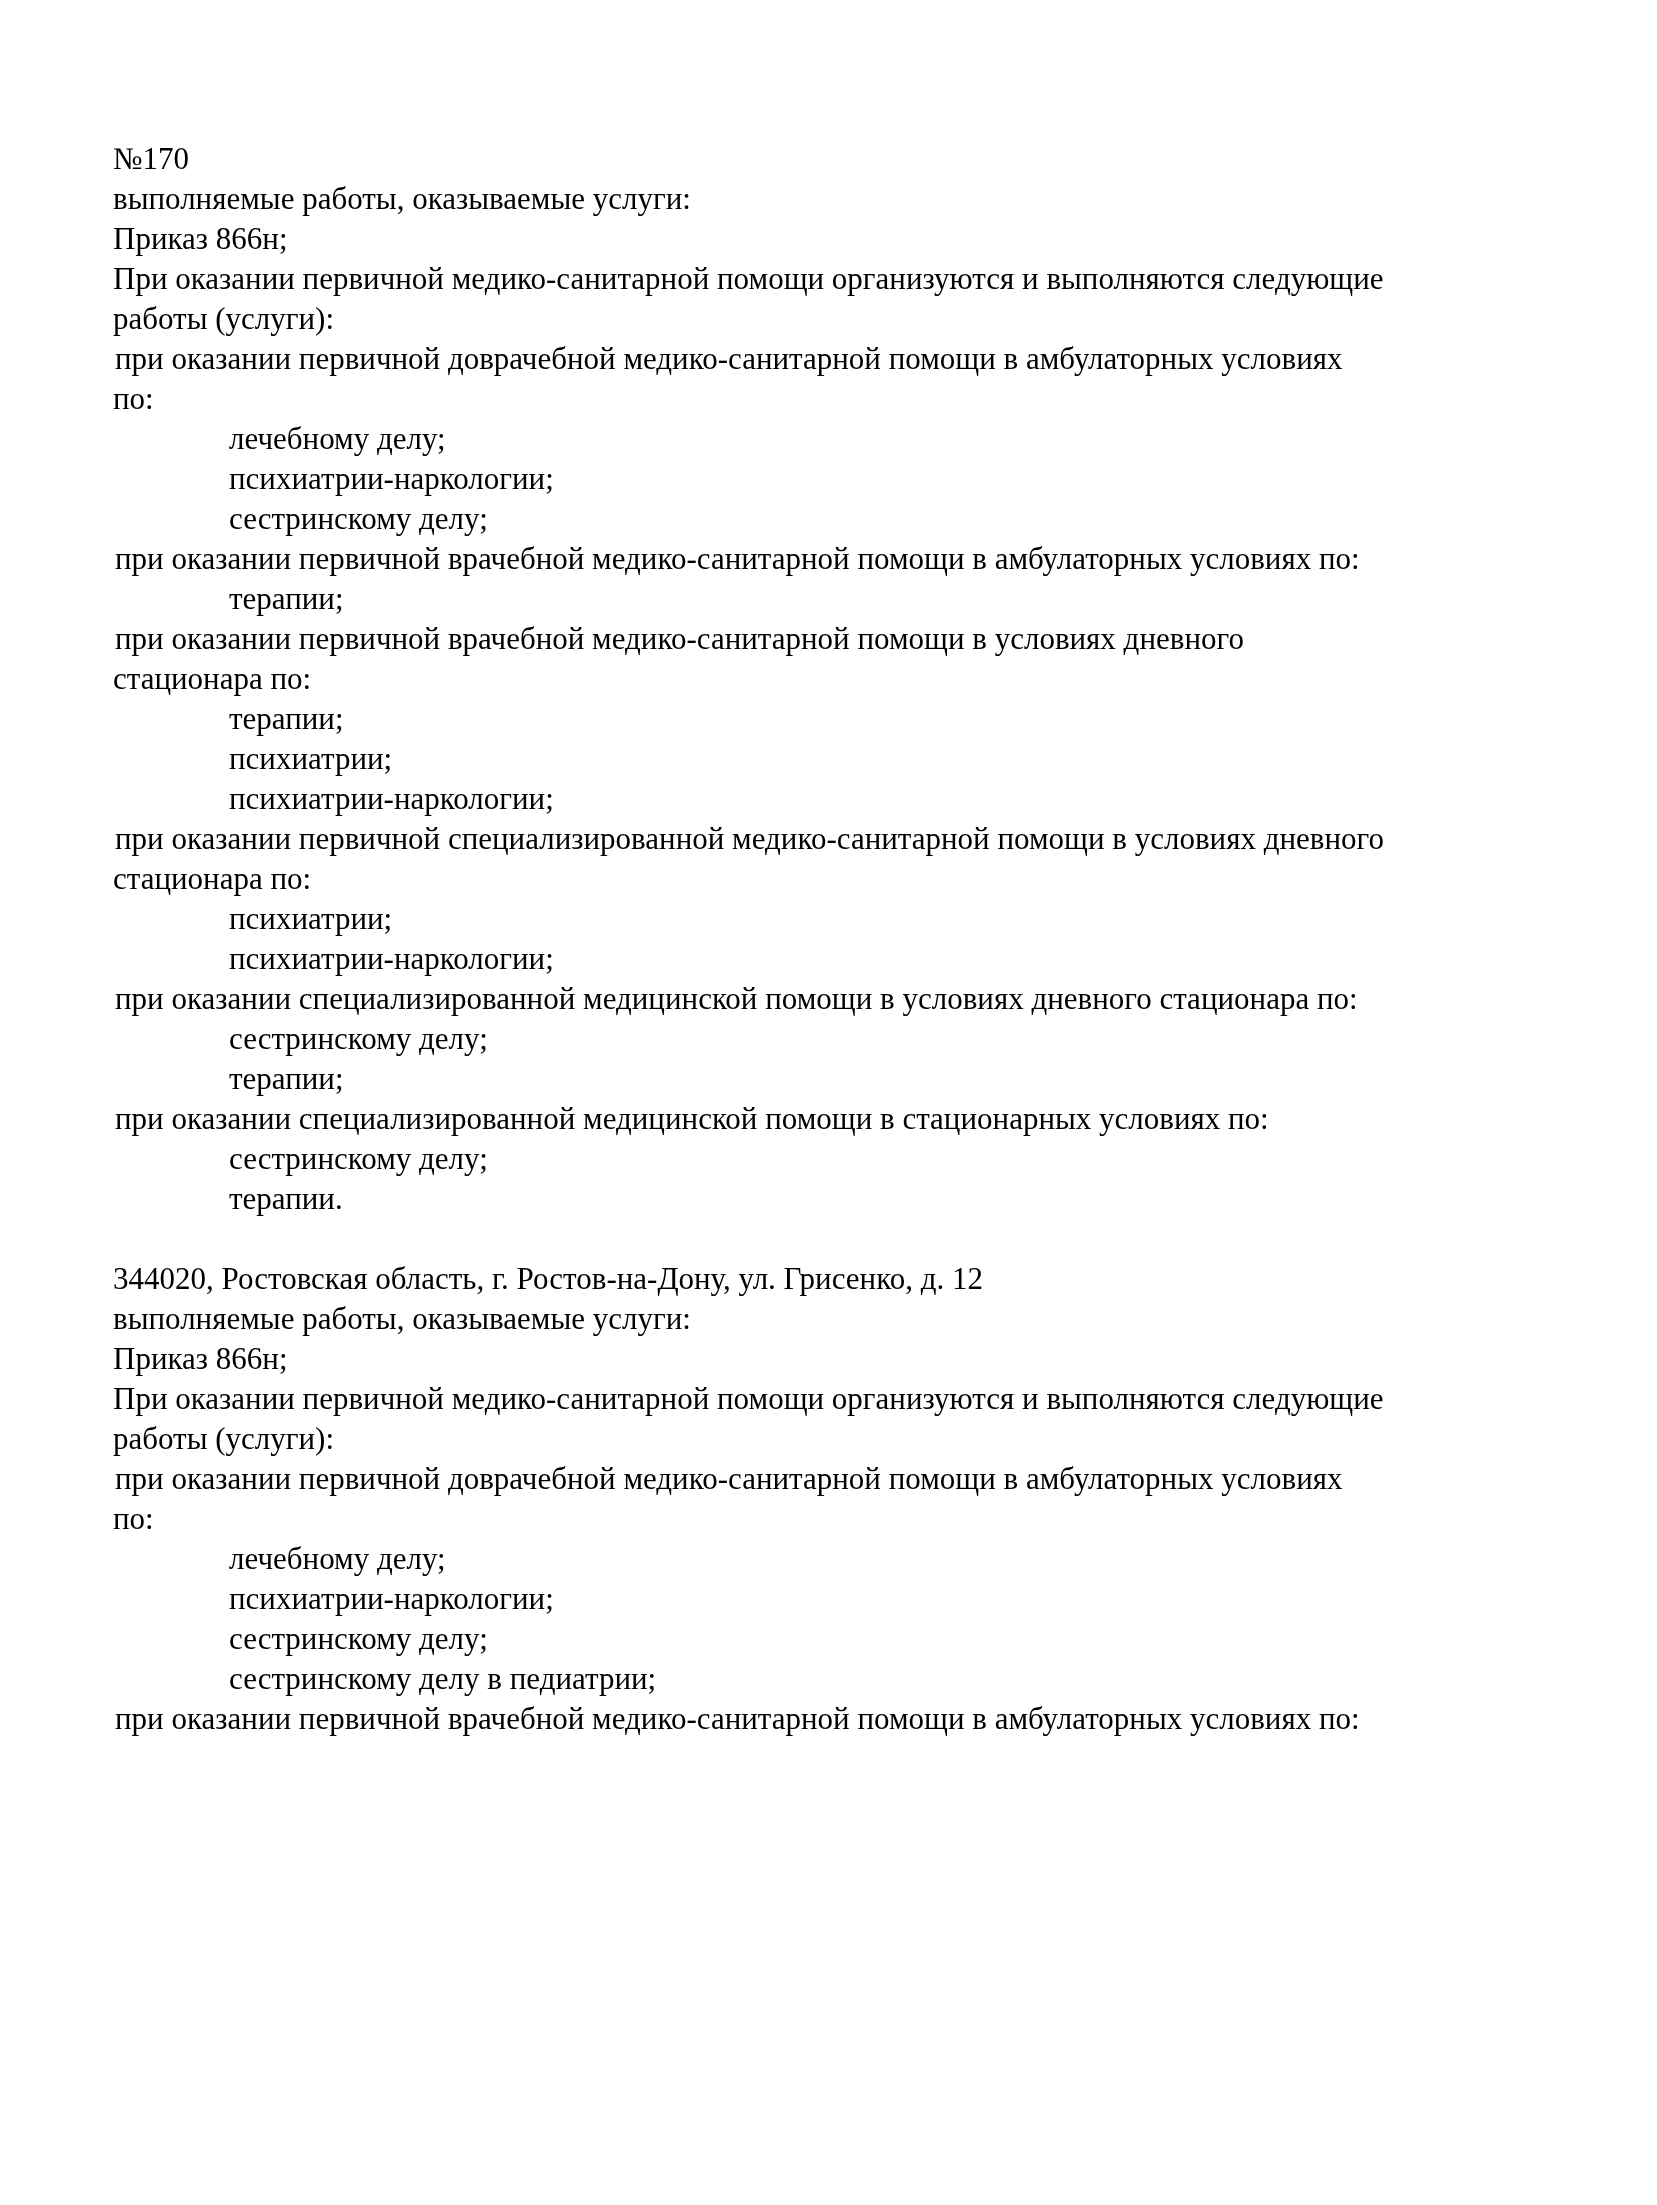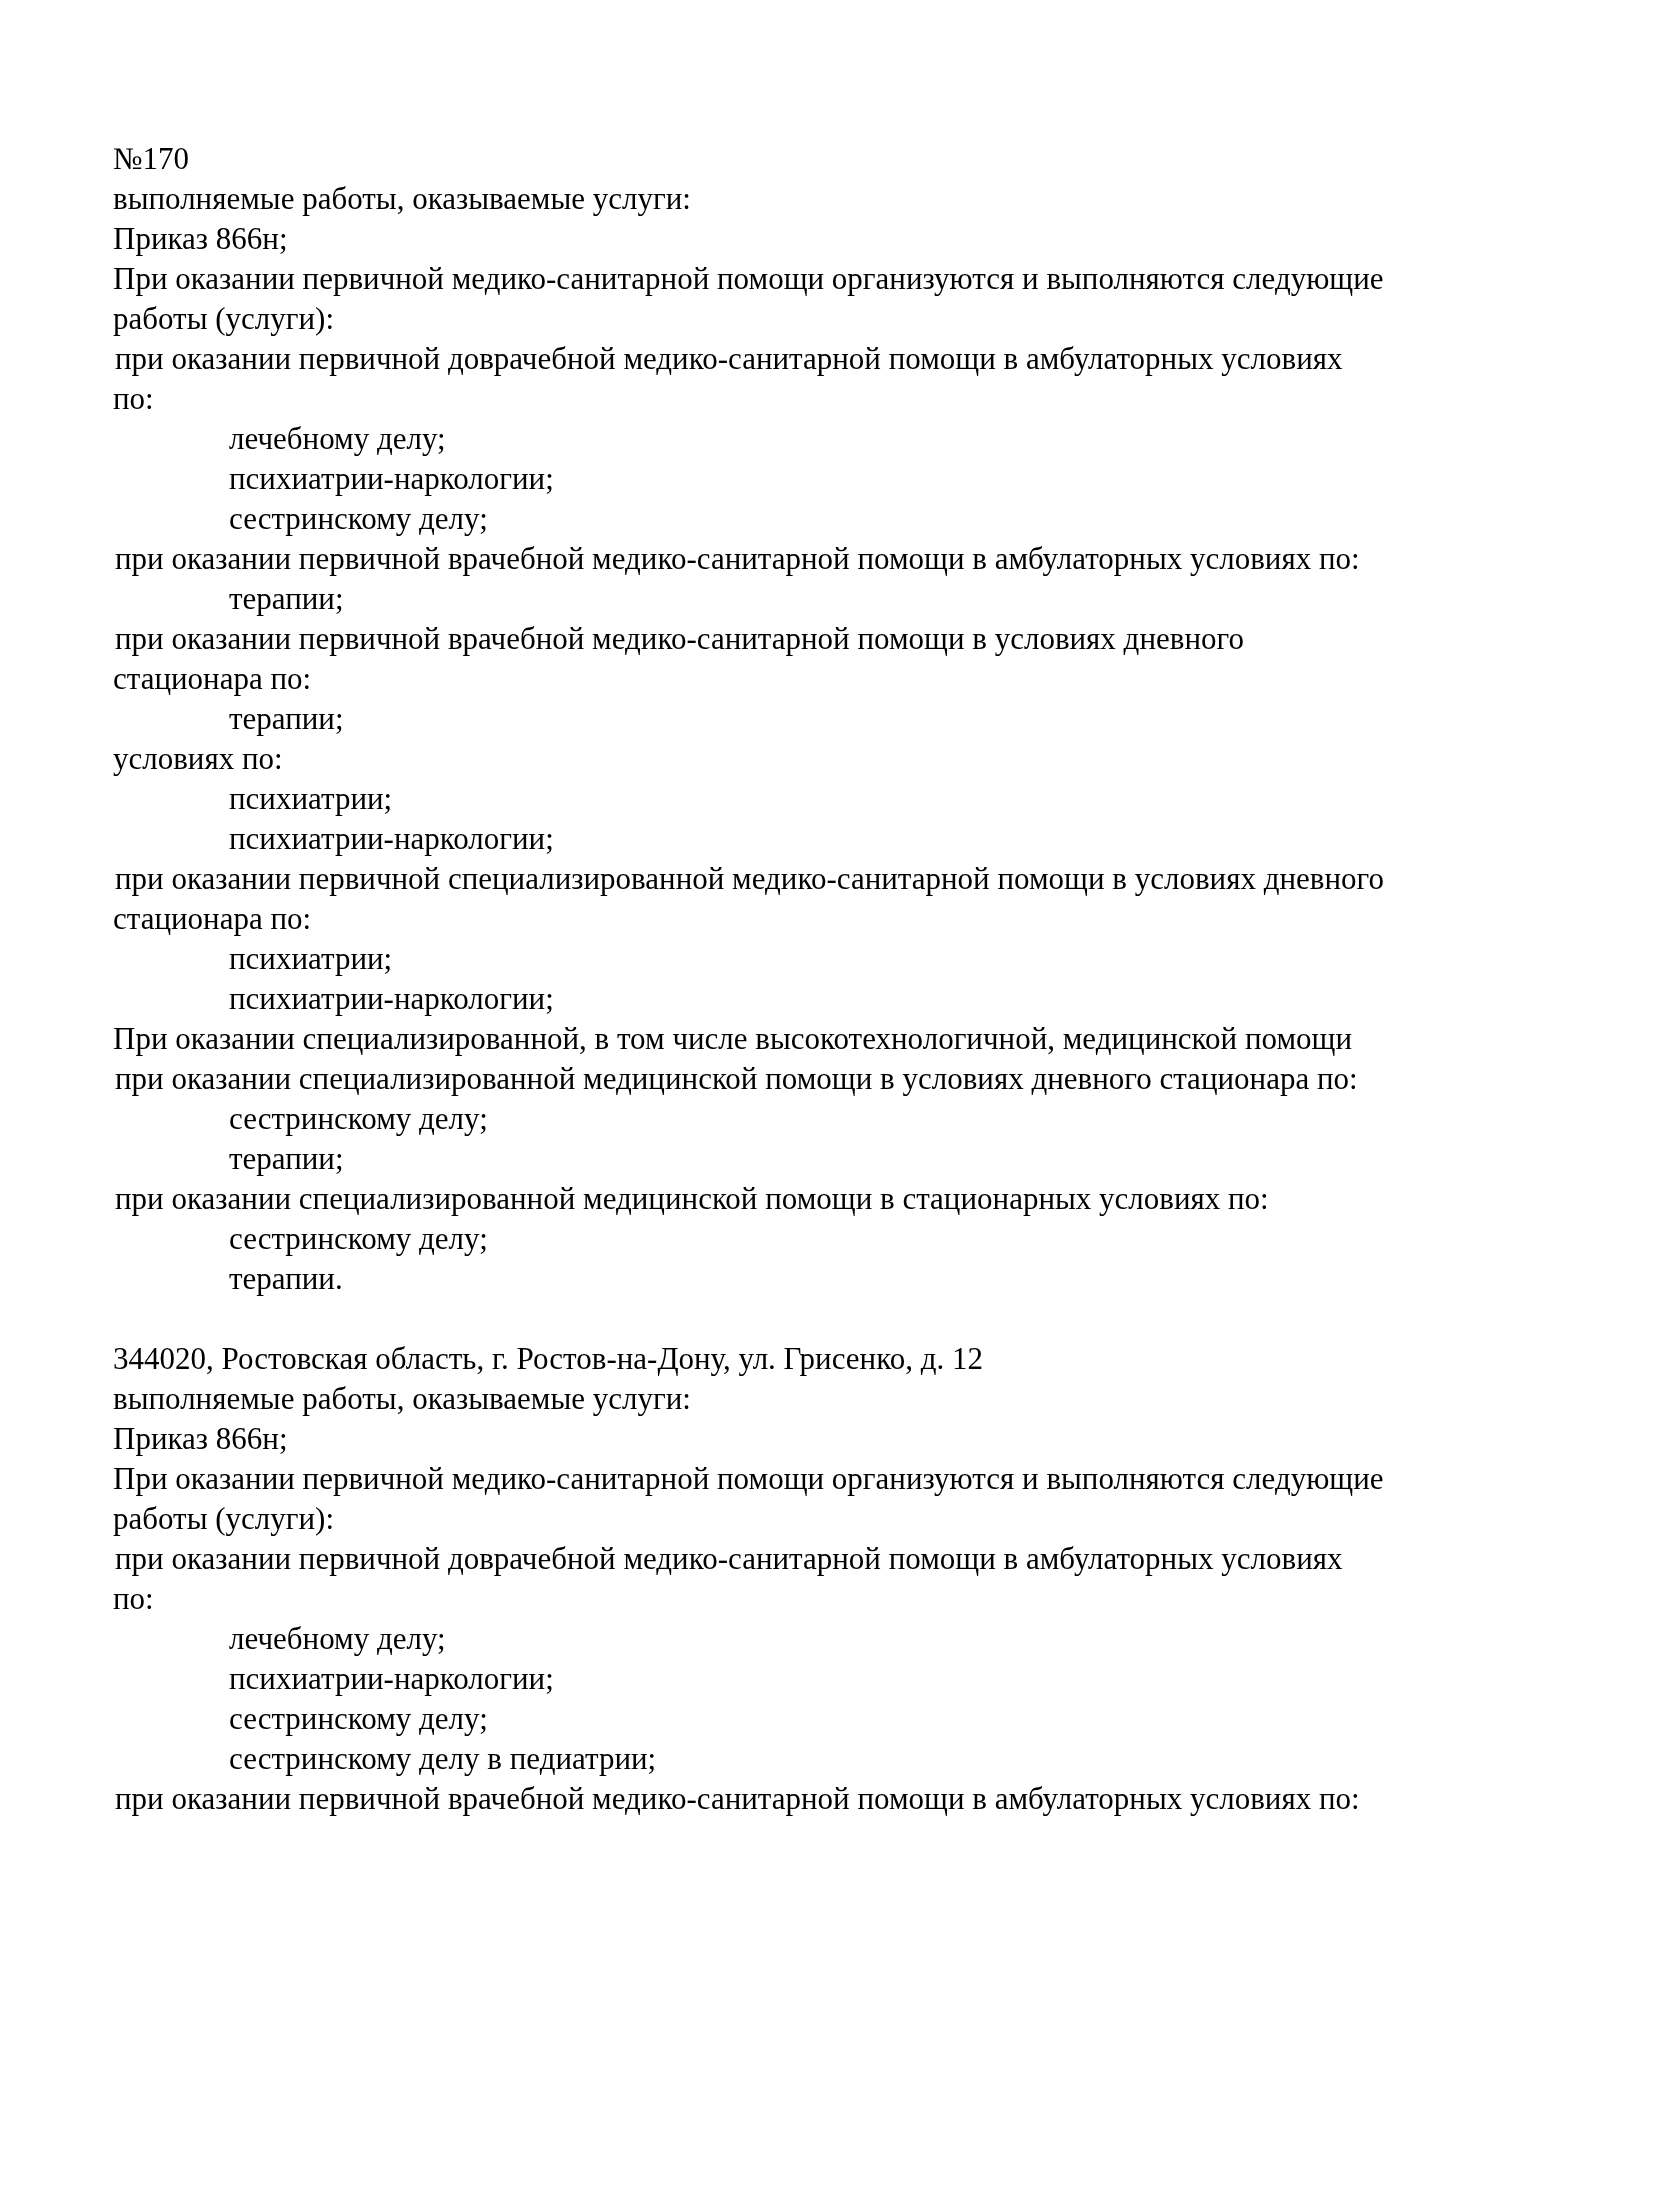--- a/index.html
+++ b/index.html
@@ -50,28 +50,26 @@
       <div class="line indent-1">при оказании первичной доврачебной медико-санитарной помощи в амбулаторных условиях</div>
       <div class="line indent-0">по:</div>
       <div class="line indent-2">лечебному делу;</div>
       <div class="line indent-2">психиатрии-наркологии;</div>
       <div class="line indent-2">сестринскому делу;</div>
       <div class="line indent-1">при оказании первичной врачебной медико-санитарной помощи в амбулаторных условиях по:</div>
       <div class="line indent-2">терапии;</div>
       <div class="line indent-1">при оказании первичной врачебной медико-санитарной помощи в условиях дневного</div>
       <div class="line indent-0">стационара по:</div>
       <div class="line indent-2">терапии;</div>
-      <div class="line indent-0">условиях по:</div>
       <div class="line indent-2">психиатрии;</div>
       <div class="line indent-2">психиатрии-наркологии;</div>
       <div class="line indent-1">при оказании первичной специализированной медико-санитарной помощи в условиях дневного</div>
       <div class="line indent-0">стационара по:</div>
       <div class="line indent-2">психиатрии;</div>
       <div class="line indent-2">психиатрии-наркологии;</div>
-      <div class="line indent-0">При оказании специализированной, в том числе высокотехнологичной, медицинской помощи</div>
       <div class="line indent-1">при оказании специализированной медицинской помощи в условиях дневного стационара по:</div>
       <div class="line indent-2">сестринскому делу;</div>
       <div class="line indent-2">терапии;</div>
       <div class="line indent-1">при оказании специализированной медицинской помощи в стационарных условиях по:</div>
       <div class="line indent-2">сестринскому делу;</div>
       <div class="line indent-2">терапии.</div>
       <div class="line indent-0">&nbsp;</div>
       <div class="line indent-0">344020, Ростовская область, г. Ростов-на-Дону, ул. Грисенко, д. 12</div>
       <div class="line indent-0">выполняемые работы, оказываемые услуги:</div>
       <div class="line indent-0">Приказ 866н;</div>

